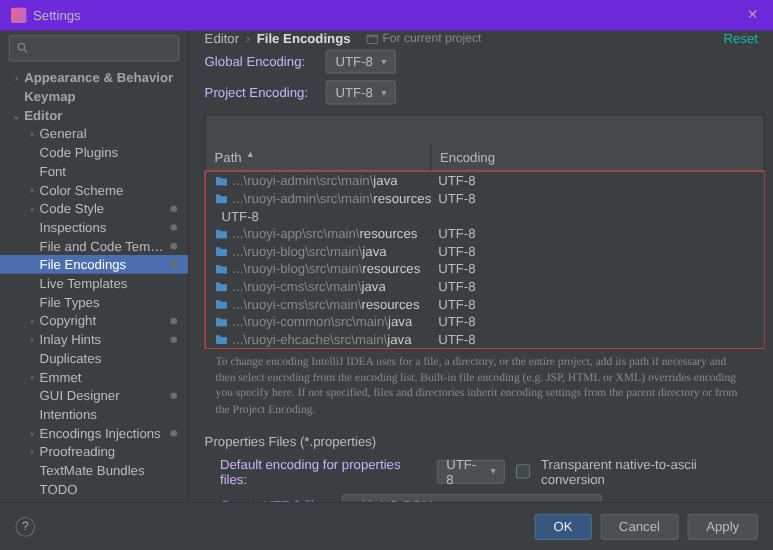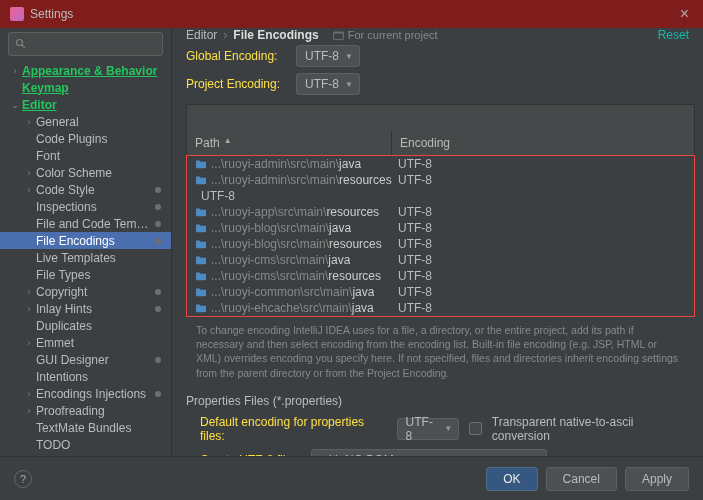--- a/index.html
+++ b/index.html
@@ -1,58 +1,58 @@
 <!DOCTYPE html>
 <html><head>
 <meta charset="utf-8">
 <style>
 * { margin: 0; padding: 0; box-sizing: border-box; font-family: -apple-system, "Segoe UI", sans-serif; }
 body { background: #3c3f41; color: #bbbbbb; font-size: 12px; width: 703px; height: 500px; overflow: hidden; }
-.titlebar { height: 28px; display: flex; align-items: center; padding: 14px 10px; background: #7f1d1d; justify-content: space-between; }
+.titlebar { height: 28px; display: flex; align-items: center; padding: 14px 10px; background: #6d28d9; justify-content: space-between; }
 .titlebar-left { display: flex; align-items: center; gap: 6px; }
 .title-icon { width: 14px; height: 14px; background: linear-gradient(135deg, #f06292, #ba68c8); border-radius: 2px; }
 .close-btn { color: #aaa; font-size: 16px; cursor: pointer; padding: 0 4px; }
 .main { display: flex; height: 428px; }
 .sidebar { width: 172px; background: #3c3f41; border-right: 1px solid #323232; display: flex; flex-direction: column; }
 .searchbox { margin: 4px 8px 6px 8px; height: 24px; background: #45494a; border: 1px solid #5e6060; border-radius: 3px; display: flex; align-items: center; padding: 0 6px; }
 .searchbox svg { width: 12px; height: 12px; opacity: 0.6; }
 .tree { overflow-y: auto; flex: 1; }
 .tree-item { display: flex; align-items: center; height: 17px; padding: 0 4px 0 0; cursor: pointer; position: relative; }
 .tree-item.selected { background: #4b6eaf; color: #fff; }
 .tree-arrow { width: 14px; display: inline-block; text-align: center; color: #888; font-size: 9px; }
 .tree-label { flex: 1; white-space: nowrap; overflow: hidden; text-overflow: ellipsis; }
-.tree-item.bold .tree-label { font-weight: bold; color: #22c55e; text-decoration: underline; }
+.tree-item.bold .tree-label { font-weight: bold; color: #a3a3a3; }
 .tree-dot { width: 6px; height: 6px; border-radius: 50%; background: #6e6e6e; margin-right: 6px; }
 .ind0 { padding-left: 8px; } .ind1 { padding-left: 22px; }
 .content { flex: 1; background: #3c3f41; display: flex; flex-direction: column; overflow: hidden; }
 .header { height: 30px; display: flex; align-items: center; padding: 0 14px; justify-content: space-between; }
 .breadcrumb { display: flex; align-items: center; gap: 6px; color: #bbb; }
 .breadcrumb .bc-sep { color: #777; }
 .breadcrumb .bc-last { font-weight: bold; color: #ddd; }
 .project-badge { color: #888; display: flex; align-items: center; gap: 4px; font-size: 11px; }
 .reset-link { color: #14b8a6; cursor: pointer; font-size: 12px; }
 .row { display: flex; align-items: center; padding: 3px 14px; gap: 10px; }
-.row label { width: 100px; color: #fde047; }
+.row label { width: 100px; color: #c4b5fd; }
 .combo { background: #4c5052; border: 1px solid #5e6060; border-radius: 3px; height: 22px; display: inline-flex; align-items: center; padding: 0 6px 0 8px; color: #bbb; gap: 6px; cursor: pointer; min-width: 50px; }
 .combo .chev { font-size: 8px; color: #999; }
 .table-container { margin: 6px 8px 0 14px; position: relative; flex-shrink: 0; }
 .table-header { display: flex; background: #45494a; border: 1px solid #323232; border-bottom: none; }
 .th { padding: 5px 8px; color: #bbb; display: flex; gap: 4px; margin-top: 26px; }
 .th-path { width: 205px; border-right: 1px solid #323232; }
 .th-enc { flex: 1; }
 .table-body { height: 162px; overflow-y: auto; border: 1px solid #ef4444; background: #3c3f41; }
 .tr { display: flex; height: 16px; align-items: center; padding: 0 8px; }
 .td-path { width: 197px; display: flex; align-items: center; gap: 4px; min-width: 0; }
 .td-enc { flex: 1; padding-left: 6px; color: #bbb; }
 .folder-icon { width: 12px; height: 10px; flex-shrink: 0; }
 .path-text { white-space: nowrap; overflow: hidden; text-overflow: ellipsis; color: #888; }
 .path-text .tail { color: #ccc; }
 .table-actions { position: absolute; right: -18px; top: 4px; display: flex; flex-direction: column; gap: 8px; color: #888; }
 .table-actions div { cursor: pointer; font-size: 13px; text-align: center; }
-.hint { font-size: 10.5px; color: #888; padding: 6px 24px 6px 24px; line-height: 1.35; }
+.hint { font-size: 10.5px; color: #888; padding: 6px 24px 6px 24px; line-height: 1.35; font-family: Liberation Serif, serif; }
 .section-title { color: #bbb; padding: 8px 14px 4px 14px; font-size: 12px; }
 .combo-wide { min-width: 236px; justify-content: space-between; }
 .checkbox { width: 13px; height: 13px; border: 1px solid #6e6e6e; border-radius: 2px; background: #43494a; }
 .footer { height: 44px; border-top: 1px solid #323232; display: flex; align-items: center; justify-content: space-between; padding: 0 14px; }
 .help-icon { width: 18px; height: 18px; border: 1px solid #666; border-radius: 50%; display: flex; align-items: center; justify-content: center; color: #aaa; cursor: pointer; font-size: 11px; }
 .buttons { display: flex; gap: 8px; }
 .btn { height: 24px; padding: 0 16px; border-radius: 3px; border: 1px solid #5e6060; background: #4c5052; color: #bbb; cursor: pointer; font-size: 12px; }
 .btn.primary { background: #365880; border-color: #4c708c; color: #eaeaea; }
 ::-webkit-scrollbar { width: 8px; }
 ::-webkit-scrollbar-thumb { background: #5e5e5e; border-radius: 4px; }

